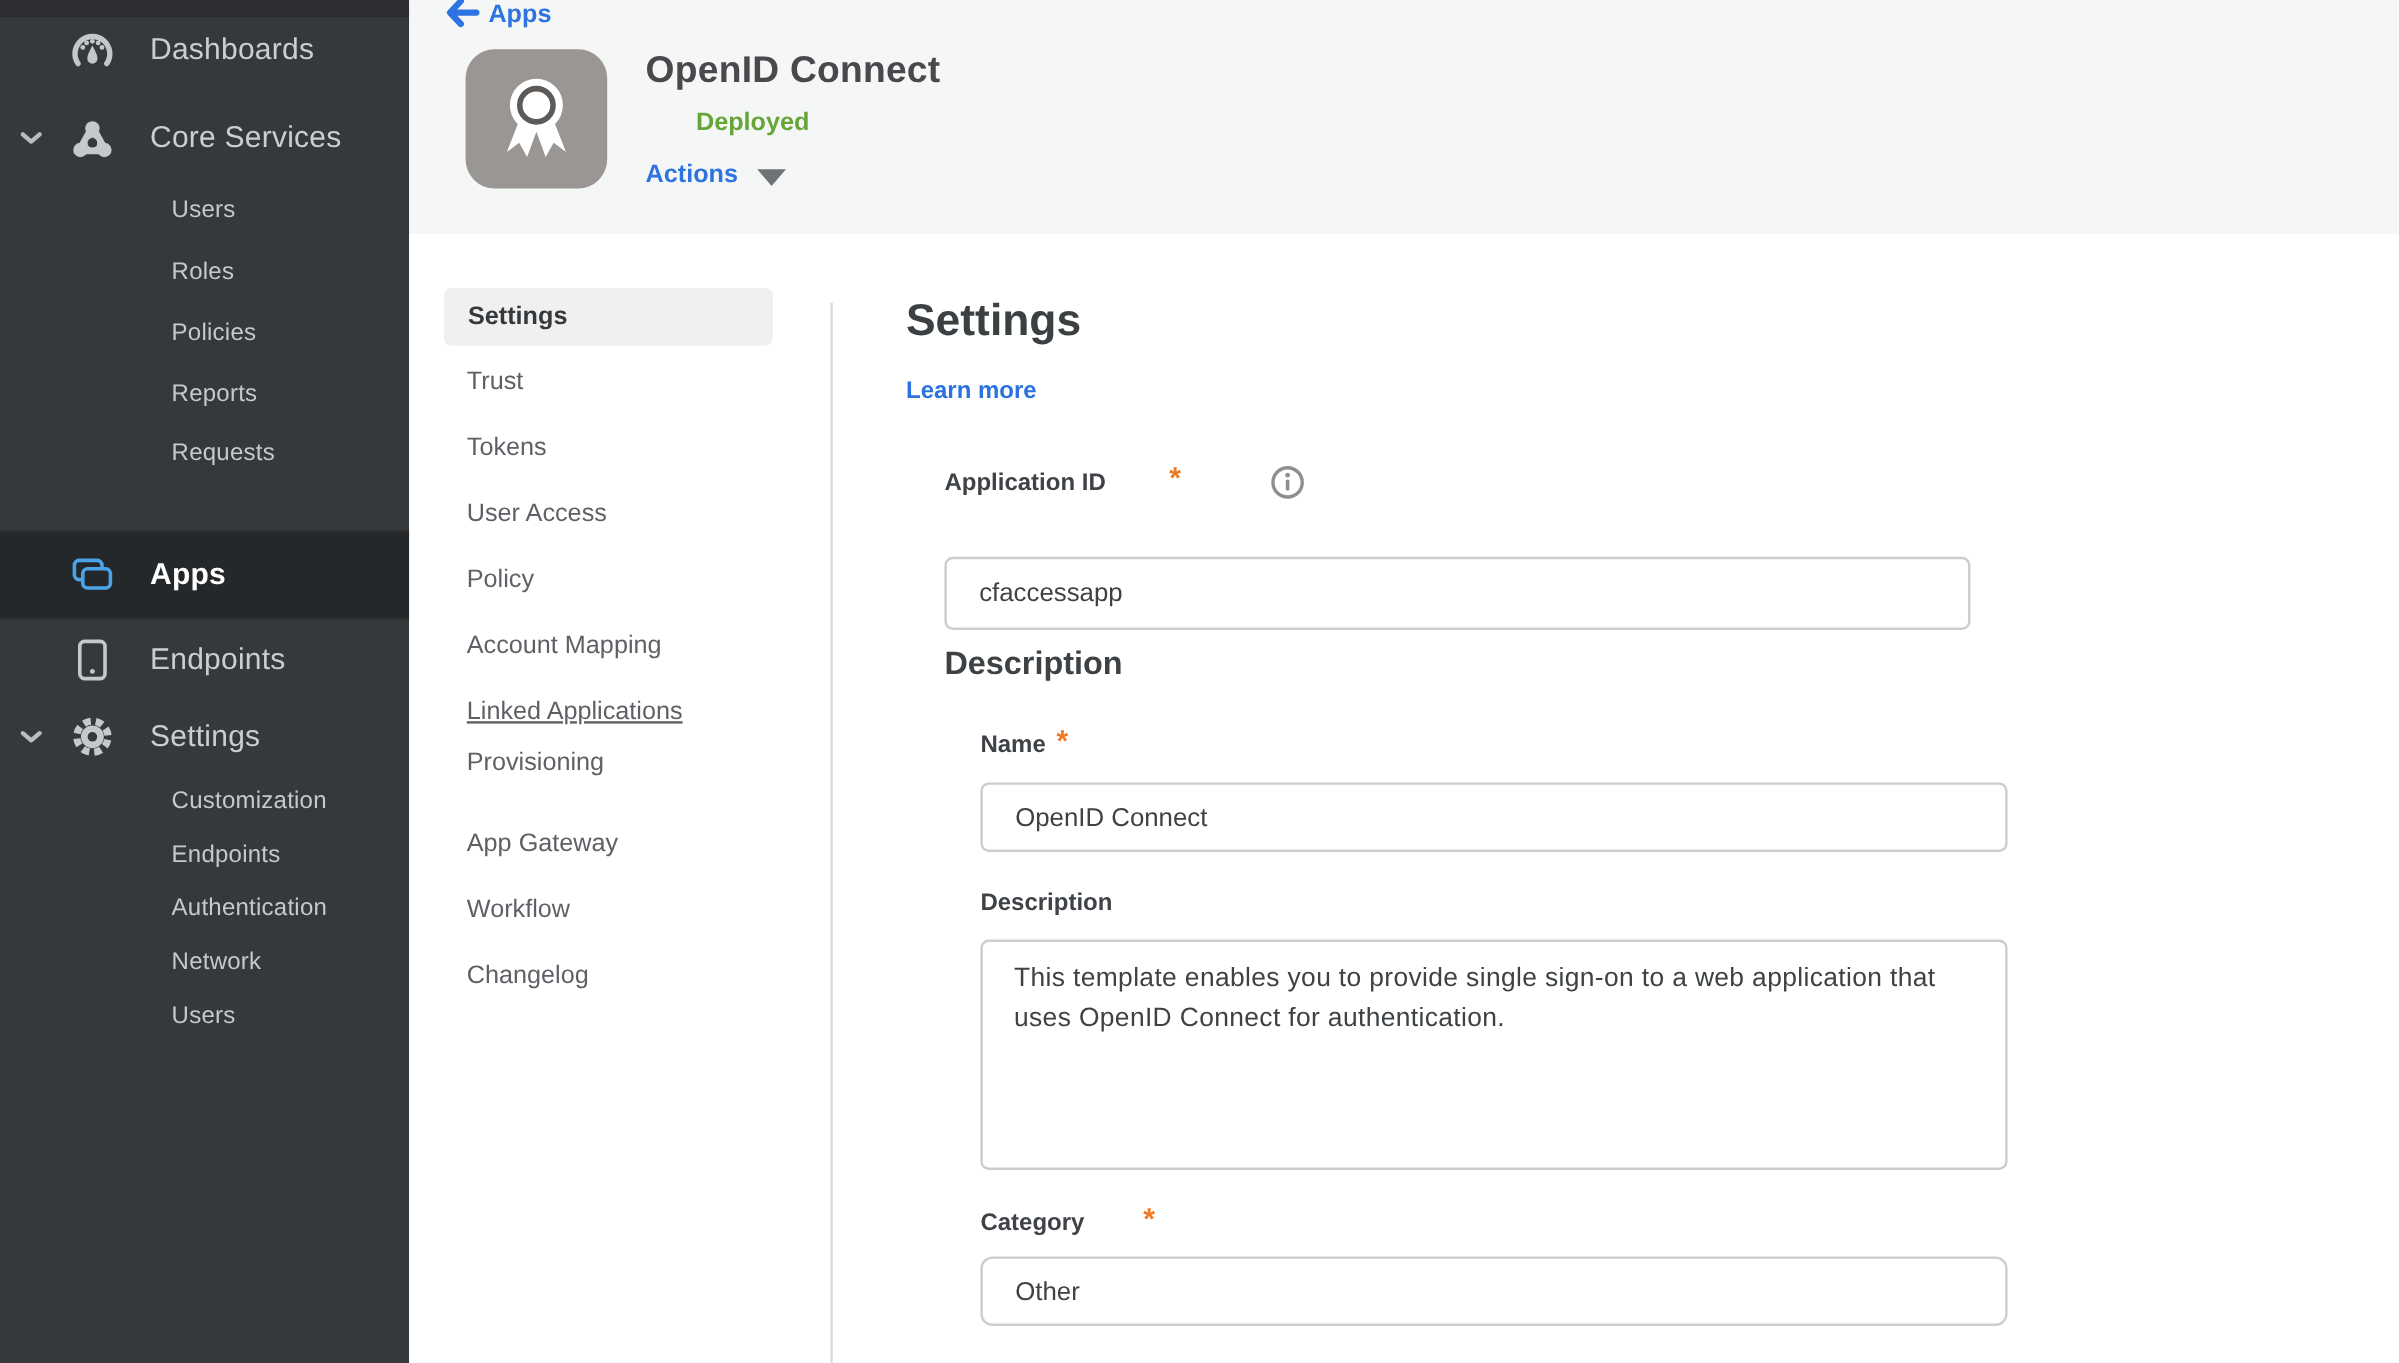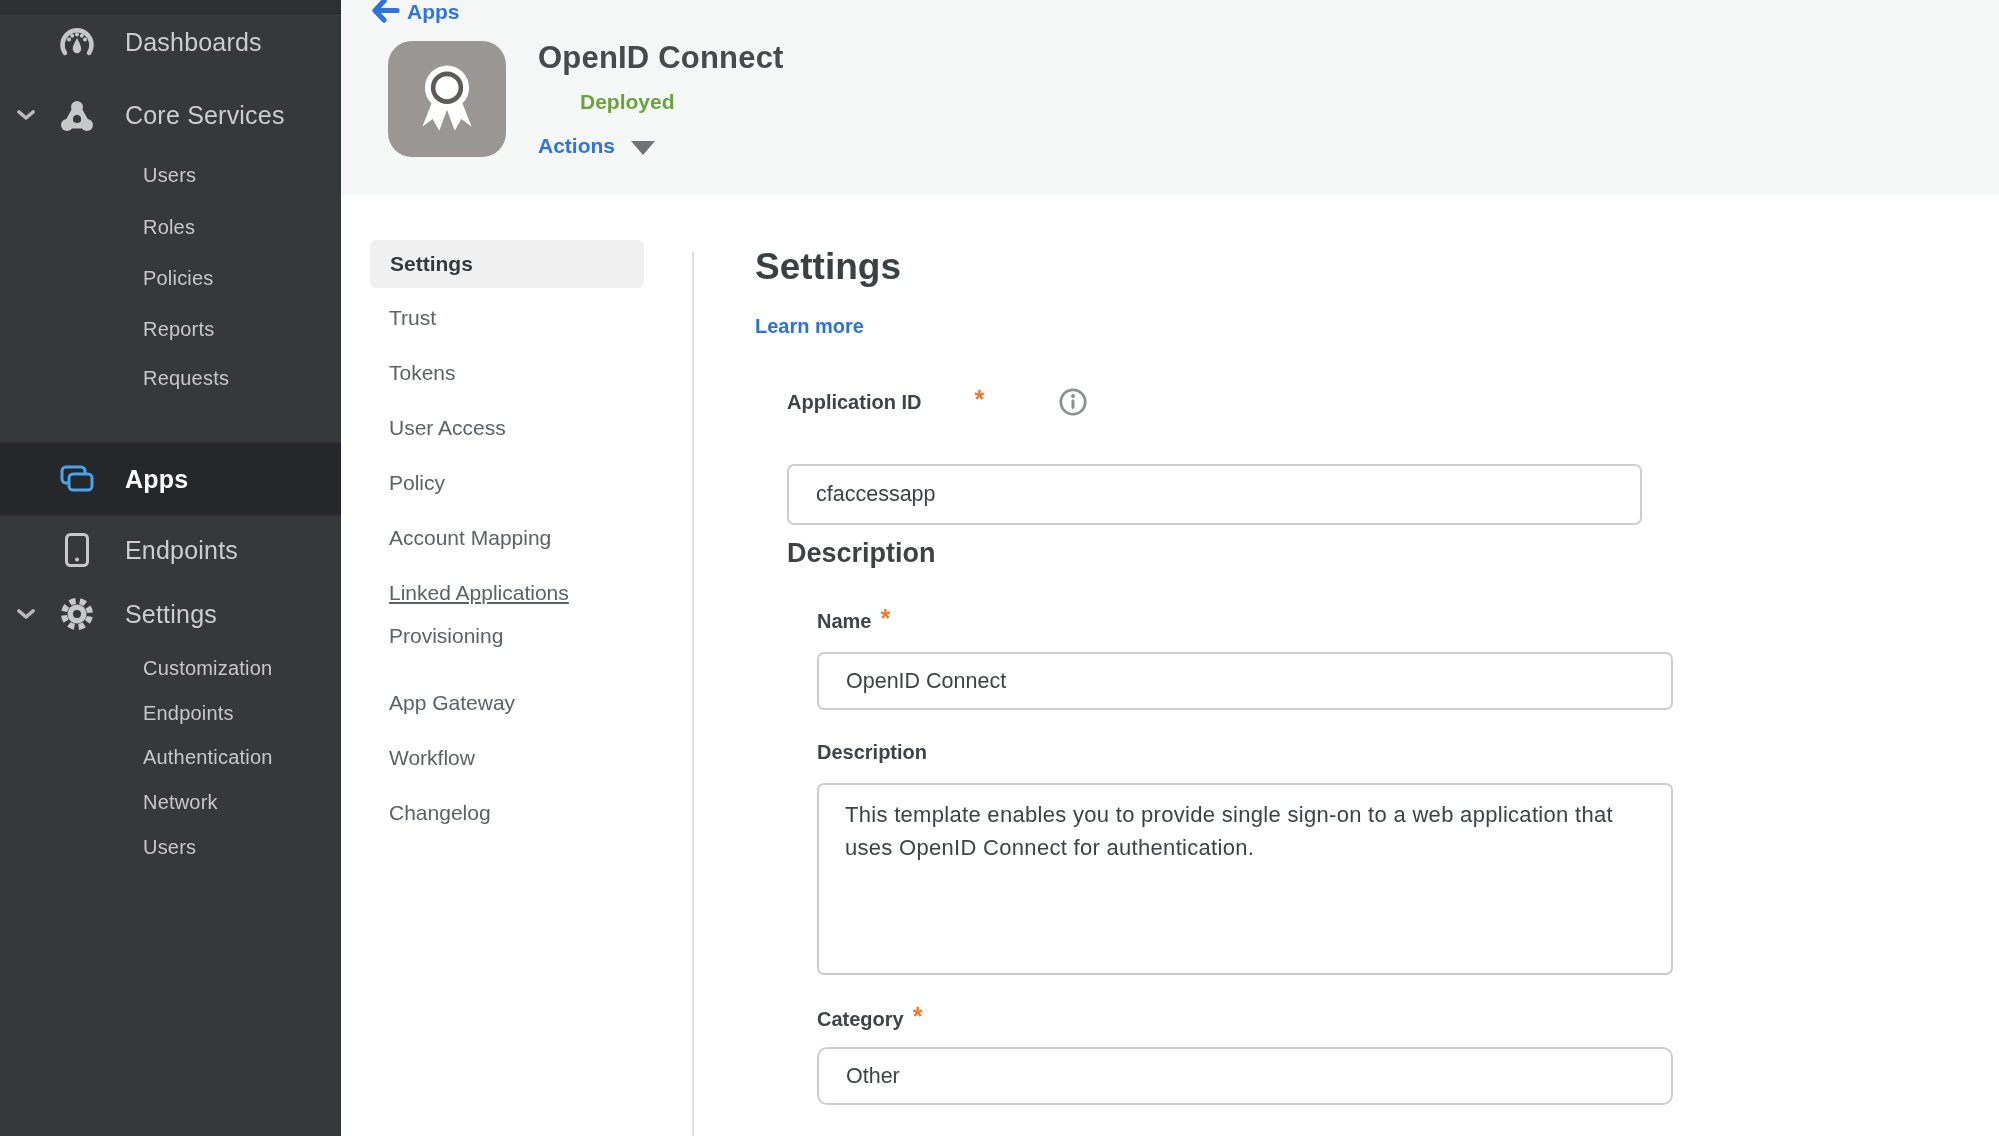--- a/index.html
+++ b/index.html
@@ -56,21 +56,21 @@
   
   .main-title{position:absolute;left:755px;top:246px;font-size:37px;font-weight:bold;color:#3b4043;}
   .learnmore{position:absolute;left:755px;top:315px;font-size:20px;font-weight:bold;color:#2b72e0;cursor:pointer;}
   .fld-label-row{position:absolute;display:flex;align-items:center;height:32px;}
   .fld-label{font-size:20px;font-weight:bold;color:#3f4347;}
   .req{font-size:25px;font-weight:bold;color:#ee7a24;margin-left:9px;position:relative;top:-3px;}
   .info-ico{margin-left:30px;line-height:0;cursor:pointer;}
   .row-appid{left:787px;top:386px;gap:44px;}
   .row-name{left:817px;top:605px;}
   .row-desc{left:817px;top:736px;}
-  .row-cat{left:817px;top:1003px;}
+  .row-cat{left:817px;top:1003px;gap:40px;}
   .tbox{position:absolute;box-sizing:border-box;border:2px solid #cbcdce;border-radius:7px;
         font-family:"Liberation Sans", sans-serif;font-size:21.5px;color:#3e4245;background:#fff;outline:none;}
   .in-appid{left:787px;top:432px;width:855px;height:61px;padding:0 27px;margin-top:32px;}
   .in-name{left:817px;top:652px;width:856px;height:58px;padding:0 27px;}
   .in-cat{left:817px;top:1047px;width:856px;height:58px;padding:0 27px;border-radius:10px;}
   .in-descr{left:817px;top:783px;width:856px;height:192px;padding:13px 26px;resize:none;overflow:hidden;
             font-size:22px;letter-spacing:.3px;line-height:1.5;}
   .sect-title{position:absolute;left:787px;top:538px;font-size:27px;font-weight:bold;color:#3e4245;}
 </style>
 </head>

